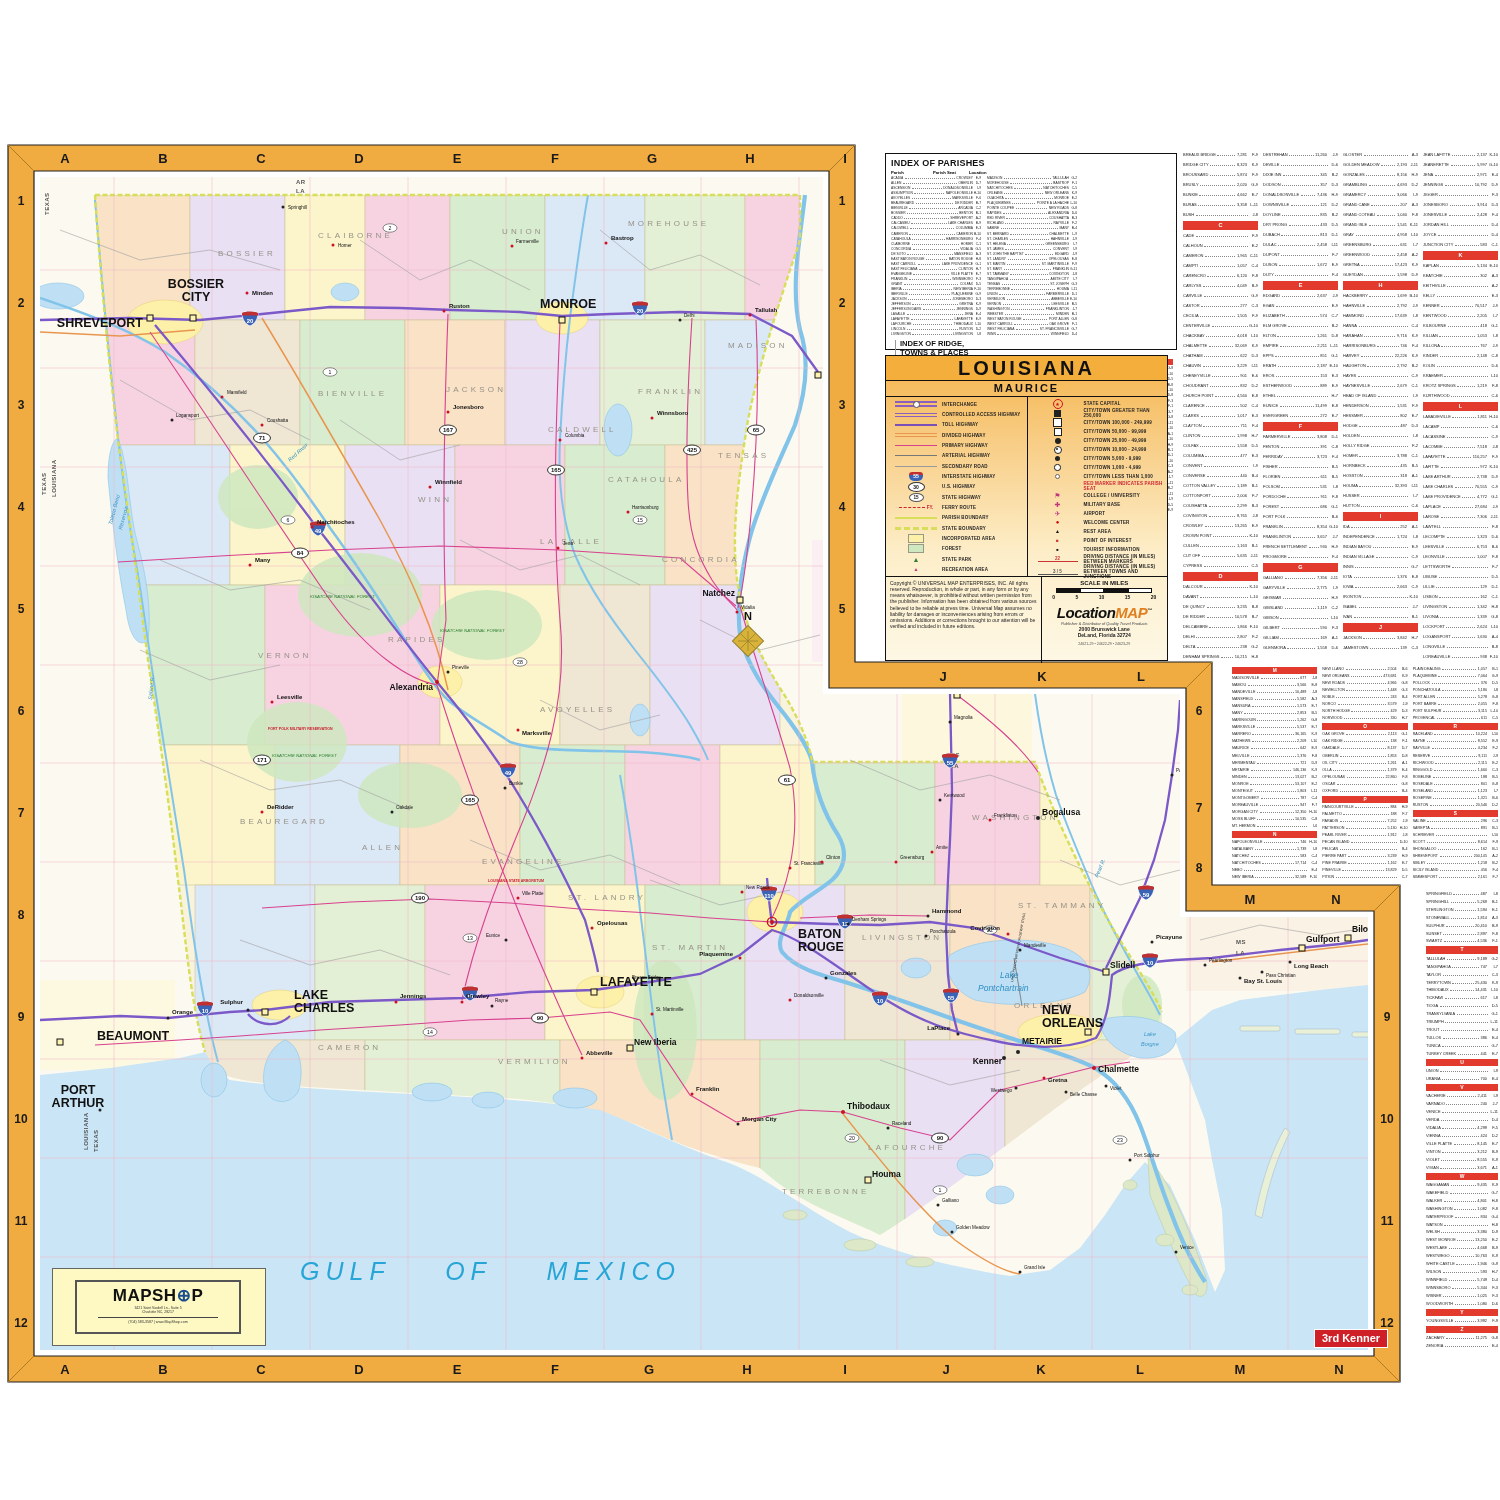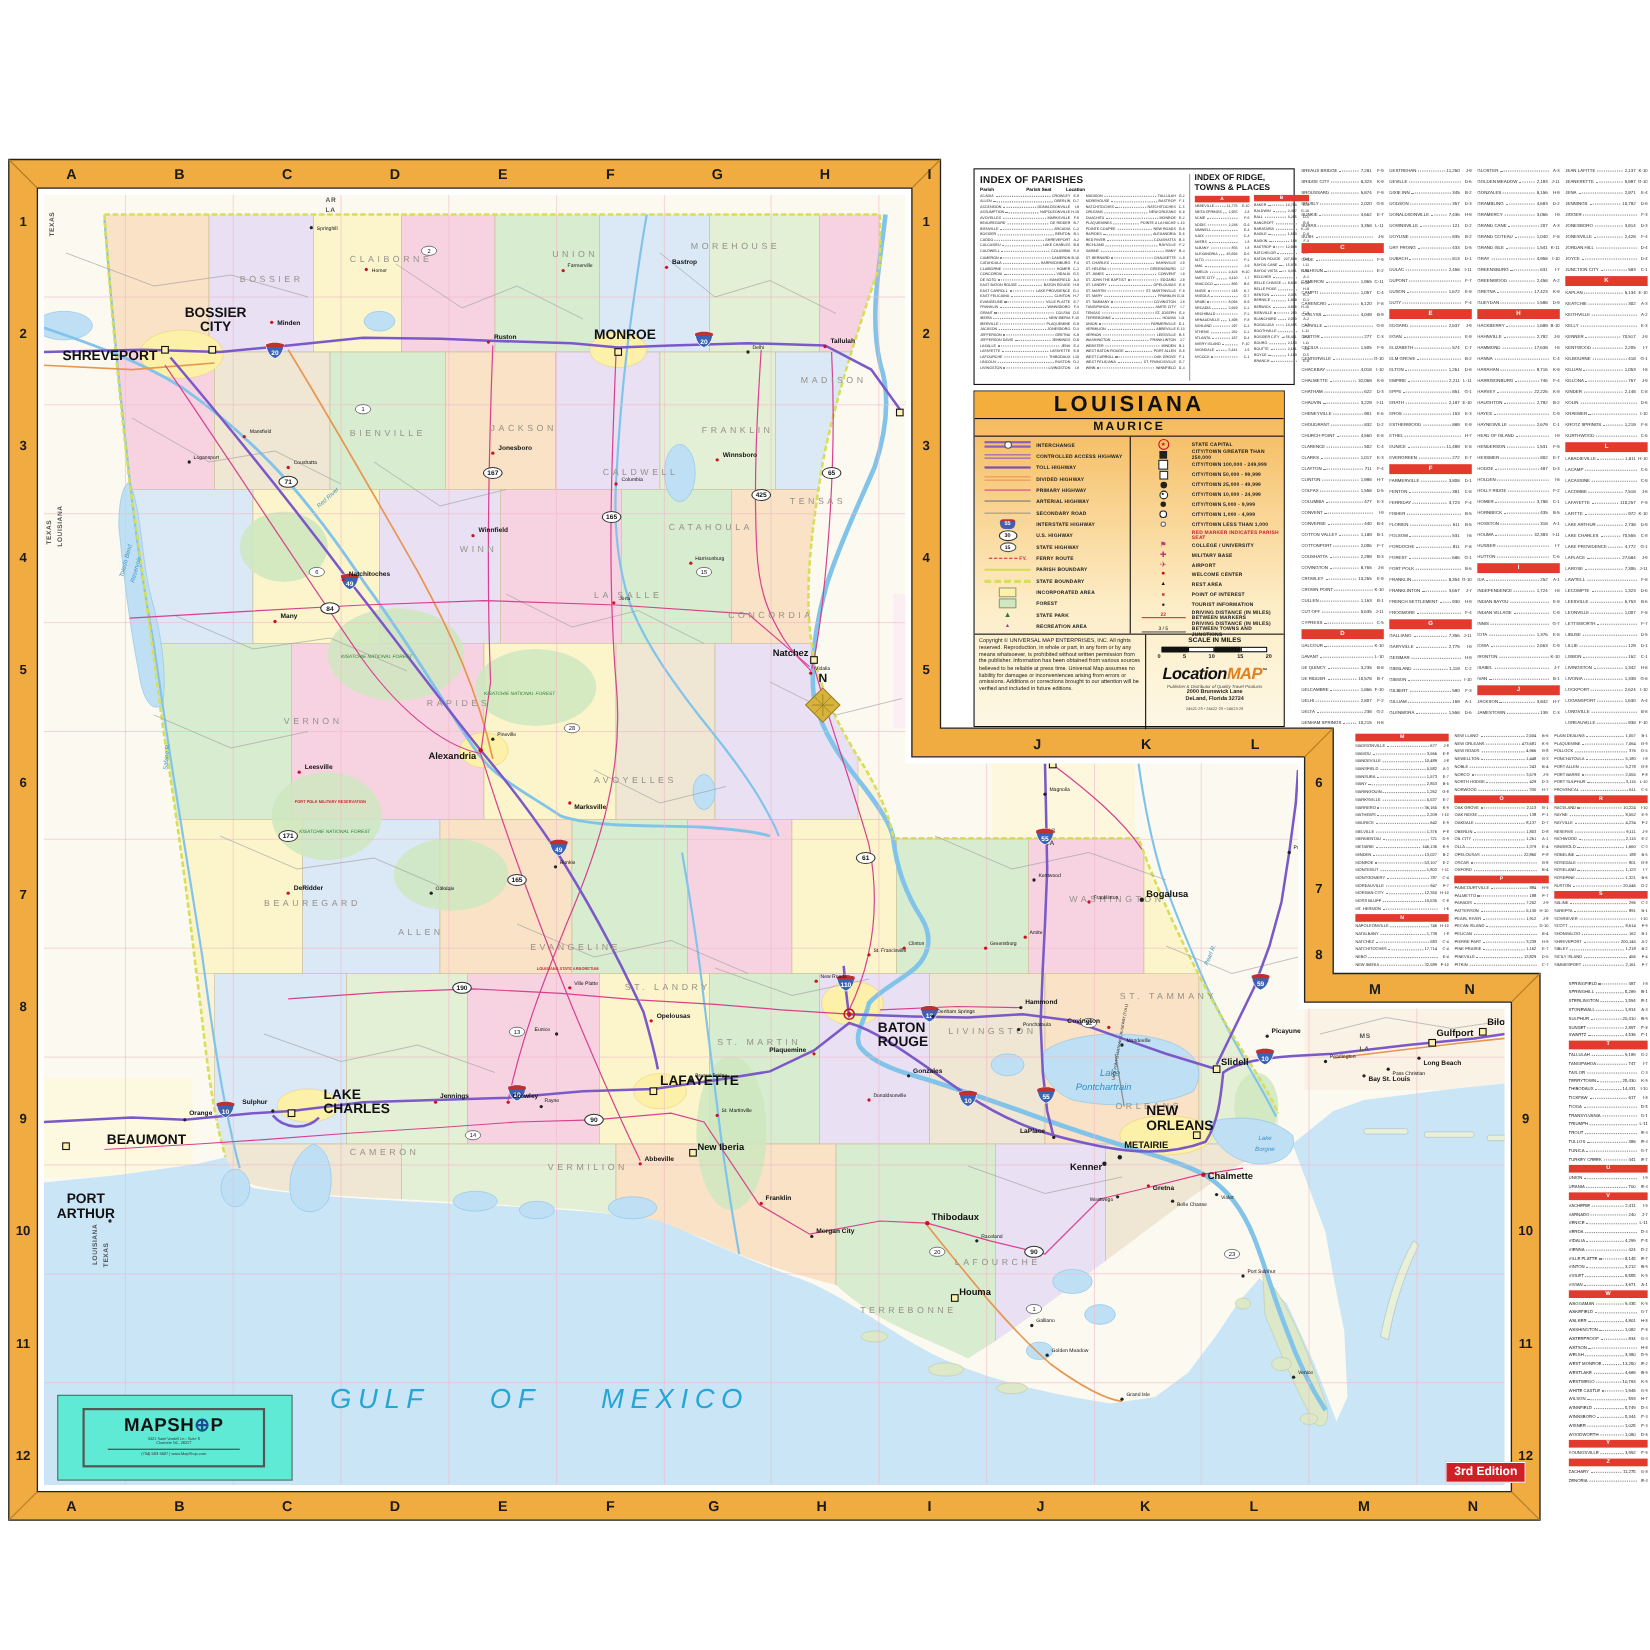--- a/index.html
+++ b/index.html
@@ -28,21 +28,21 @@
   .csq{fill:#fdf2b2;stroke:#111;stroke-width:1;}
   .capring{fill:none;stroke:#cc1122;stroke-width:1.4;}
   .ish{fill:#3a62b5;stroke:#fff;stroke-width:.7;}
   .ishtop{fill:#c03030;}
   .isht{fill:#fff;font-size:6px;font-weight:bold;}
   .ush{fill:#fff;stroke:#333;stroke-width:1;}
   .usht{fill:#111;font-size:6px;font-weight:bold;}
   .ssh{fill:#fff;stroke:#555;stroke-width:.7;}
   .ssht{fill:#111;font-size:5.2px;}
 
-  .panel{position:absolute;background:#fff;border:1.4px solid #111;box-sizing:border-box;}
+  .panel{position:absolute;background:#fff;border:1.4px solid #111;box-sizing:border-box;flex-direction:column;}
   #idx-box{left:885px;top:153px;width:292px;height:197px;display:flex;padding:4px 3px 3px 5px;}
   #pwrap{width:186px;flex:none;}
   .idx-title{font-size:9px;font-weight:900;color:#111;letter-spacing:.2px;}
   .phead{display:flex;font-size:4.2px;font-weight:bold;margin:2px 0 1px;}
   .phead span:nth-child(1){width:42px;}  .phead span:nth-child(2){width:32px;} .phead span:nth-child(3){margin-left:4px;}
   #parish-rows{column-count:2;column-gap:6px;height:164px;overflow:hidden;}
   .prow{display:flex;align-items:baseline;font-size:3.3px;line-height:5.05px;white-space:nowrap;overflow:hidden;color:#222;}
   .lead{flex:1;border-bottom:.5px dotted #888;margin:0 1.5px 1px;}
   .ploc{width:8px;text-align:right;}
   #cwrap{flex:1;border-left:.8px solid #999;padding-left:4px;margin-left:4px;}
@@ -97,21 +97,21 @@
   #scale-bar i:nth-child(odd){background:#111;}
   #scale-bar i:nth-child(even){background:#fff;}
   #scale-ticks{display:flex;justify-content:space-between;width:104px;margin:1px auto 0;font-size:5px;font-weight:bold;color:#111;}
   #brand{margin-top:4px;font-size:15px;font-weight:900;font-style:italic;color:#111;letter-spacing:-.5px;}
   #brand .b2{color:#e08020;}
   #brand .tm{font-size:5px;vertical-align:super;font-style:normal;}
   #tagline{font-size:4px;font-style:italic;color:#444;}
   .pubaddr{font-size:5px;font-weight:bold;color:#222;line-height:6px;}
   #pubcodes{font-size:3.6px;color:#555;margin-top:4px;}
 
-  #mapshop-outer{position:absolute;left:52px;top:1268px;width:212px;height:76px;background:#5eead4;border:1px solid #666;}
+  #mapshop-outer{position:absolute;left:52px;top:1268px;width:212px;height:76px;background:#fef9c3;border:1px solid #666;}
   #mapshop-box{position:absolute;left:22px;top:11px;width:166px;height:54px;border:2px solid #555;text-align:center;box-sizing:border-box;}
   #mapshop-name{font-size:17px;font-weight:900;letter-spacing:.5px;color:#111;margin-top:3px;}
   #mapshop-name .o{color:#1b4e8c;}
   .ms-addr{font-size:3.5px;color:#333;line-height:4.4px;}
   #ms-rule{width:120px;border-top:.8px solid #444;margin:2px auto;}
   #ms-contact{font-size:3.6px;color:#333;}
   #edition{position:absolute;left:1314px;top:1329px;background:#cf2027;color:#fff;font-size:11px;font-weight:900;padding:2px 7px 3px;border:1px solid #fff;}
 </style>
 </head>
 <body>
@@ -3702,13 +3702,13 @@
 <div id="mapshop-outer">
   <div id="mapshop-box">
     <div id="mapshop-name"><span>MAPSH</span><span class="o">⊕</span><span>P</span></div>
     <div class="ms-addr">3421 Saint Vardell Ln - Suite 5</div>
     <div class="ms-addr">Charlotte NC, 28217</div>
     <div id="ms-rule"></div>
     <div id="ms-contact">(704) 583-3587   |   www.MapShop.com</div>
   </div>
 </div>
 
-<div id="edition">3rd Edition</div>
+<div id="edition">3rd Kenner</div>
 
 </body></html>

